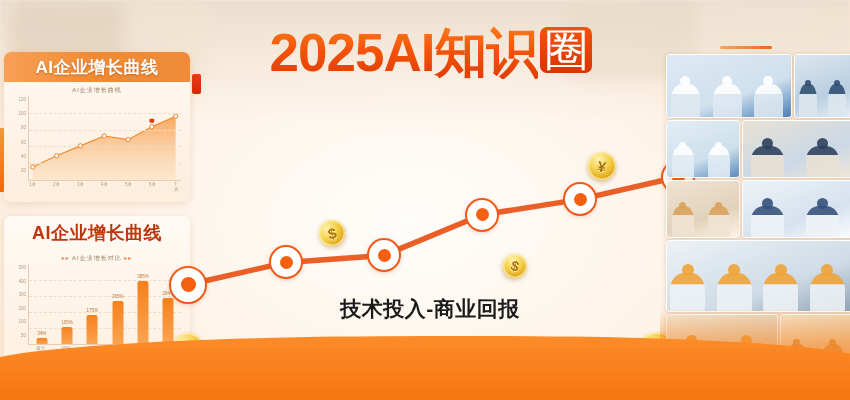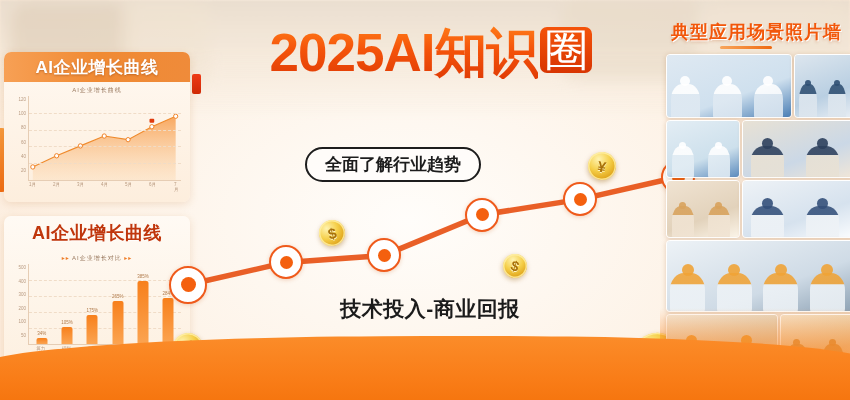--- a/index.html
+++ b/index.html
@@ -222,21 +222,20 @@
           <i style="left: 58.3333%;">数据</i>
           <i style="left: 75%;">行业</i>
           <i style="left: 91.6667%;">服务</i>
         </div>
     </div>
   </div>
 
   <div class="headline">
     <span class="big">2025AI知识</span><span class="boxch">圈</span>
   </div>
-  <div class="pill">全面了解行业趋势</div>
 
   <div class="mainchart">
     <svg width="560" height="210" viewBox="0 0 560 210" id="mainsvg">
         <path d="M38.0 134.8 L 136.0 112.4 L 234.0 105.4 L 332.0 64.8 L 430.0 49.4 L 528.0 27.0" fill="none" stroke="#e8561b" stroke-width="5.5" stroke-linecap="round" stroke-linejoin="round" opacity=".95"></path>
       </svg>
     <div id="mainnodes">
         <div class="node n1" style="left: 38px; top: 134.8px;"></div>
         <div class="node" style="left: 136px; top: 112.4px;"></div>
         <div class="node" style="left: 234px; top: 105.4px;"></div>
         <div class="node" style="left: 332px; top: 64.8px;"></div>
@@ -267,21 +266,20 @@
   <div class="tagline">技术投入-商业回报</div>
   <div class="shake">
     <svg width="44" height="30" viewBox="0 0 64 40">
       <path d="M4 14 L16 8 L28 13 L34 11 L46 8 L60 15 L54 30 L46 26 L40 31 L32 27 L24 31 L16 27 L10 30 Z" fill="#1565f0"></path>
       <path d="M22 16 L32 22 L40 17 L48 24 L42 29 L32 25 L24 29 Z" fill="#2b7bff"></path>
       <path d="M8 13 L18 9 L22 15 L12 28 L5 25 Z" fill="#0d50c9"></path>
       <path d="M56 14 L46 9 L42 15 L52 28 L59 25 Z" fill="#0d50c9"></path>
     </svg>
   </div>
 
-  <div class="wall-title">典型应用场景照片墙</div>
   <div class="wall-rule"></div>
   <div class="wall" id="wall">
       <div class="ph" style="left: 0px; top: 0px; width: 124px; height: 62px;">
         <div class="sky" style="background:linear-gradient(160deg,#dfe9f2 0%,#cfe0ee 62%,#4b7fb5 100%)"></div>
         <div class="fig" style="left:4px;bottom:-5px;width:29px;height:38px;background:linear-gradient(180deg,#ffffff 0%,#ffffff 26%,#dfe9f2 27%,#dfe9f2 100%);opacity:.88"></div>
         <div class="fig" style="left:13px;bottom:31px;width:10px;height:10px;border-radius:50%;background:#ffffff;opacity:.9"></div>
         <div class="fig" style="left:46px;bottom:-5px;width:29px;height:38px;background:linear-gradient(180deg,#ffffff 0%,#ffffff 26%,#dfe9f2 27%,#dfe9f2 100%);opacity:.88"></div>
         <div class="fig" style="left:55px;bottom:31px;width:10px;height:10px;border-radius:50%;background:#ffffff;opacity:.9"></div>
         <div class="fig" style="left:87px;bottom:-5px;width:29px;height:38px;background:linear-gradient(180deg,#ffffff 0%,#ffffff 26%,#dfe9f2 27%,#dfe9f2 100%);opacity:.88"></div>
         <div class="fig" style="left:96px;bottom:31px;width:10px;height:10px;border-radius:50%;background:#ffffff;opacity:.9"></div>

